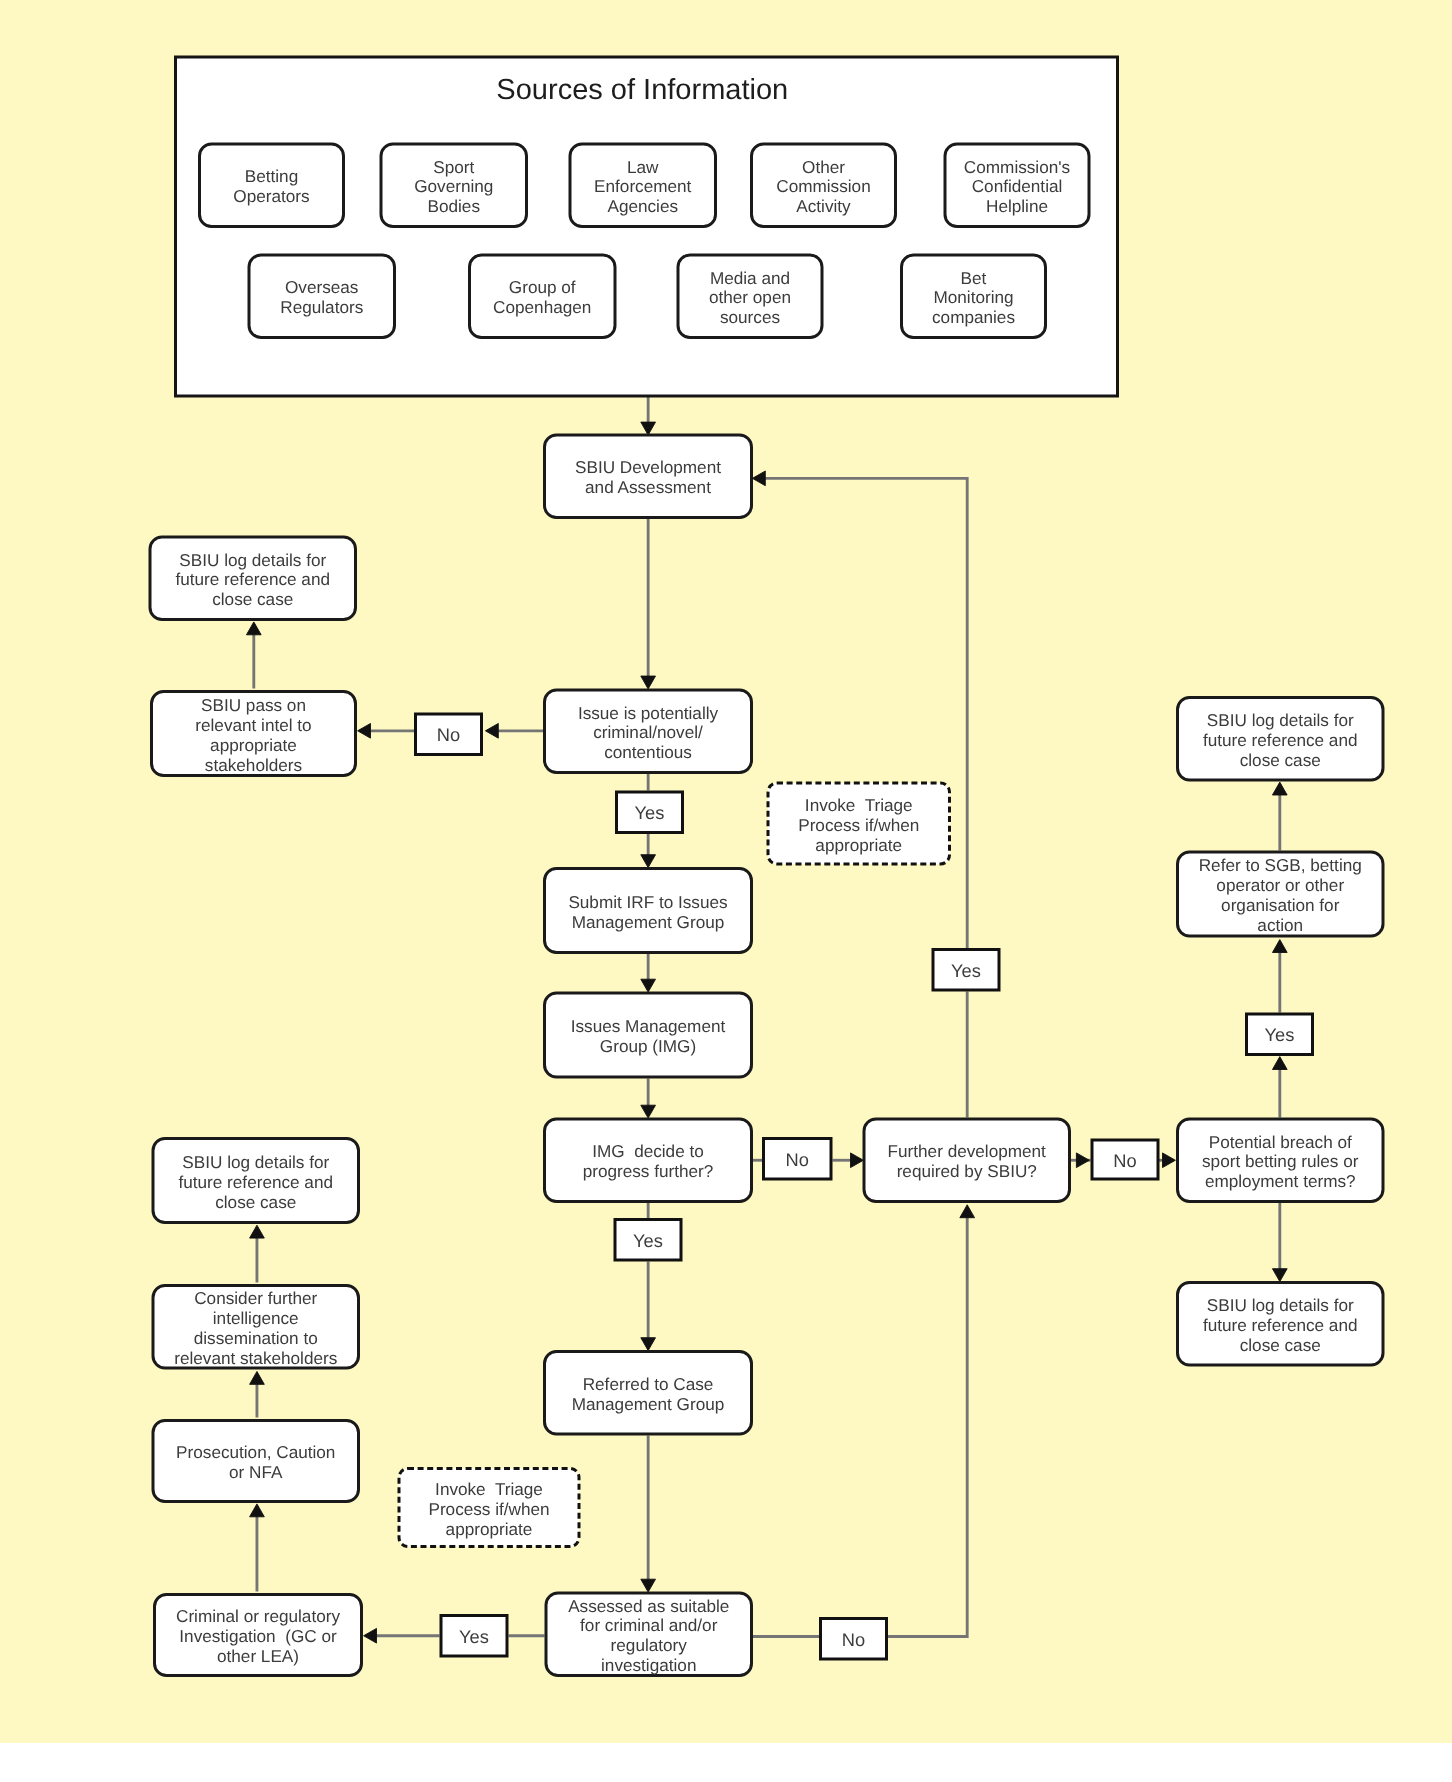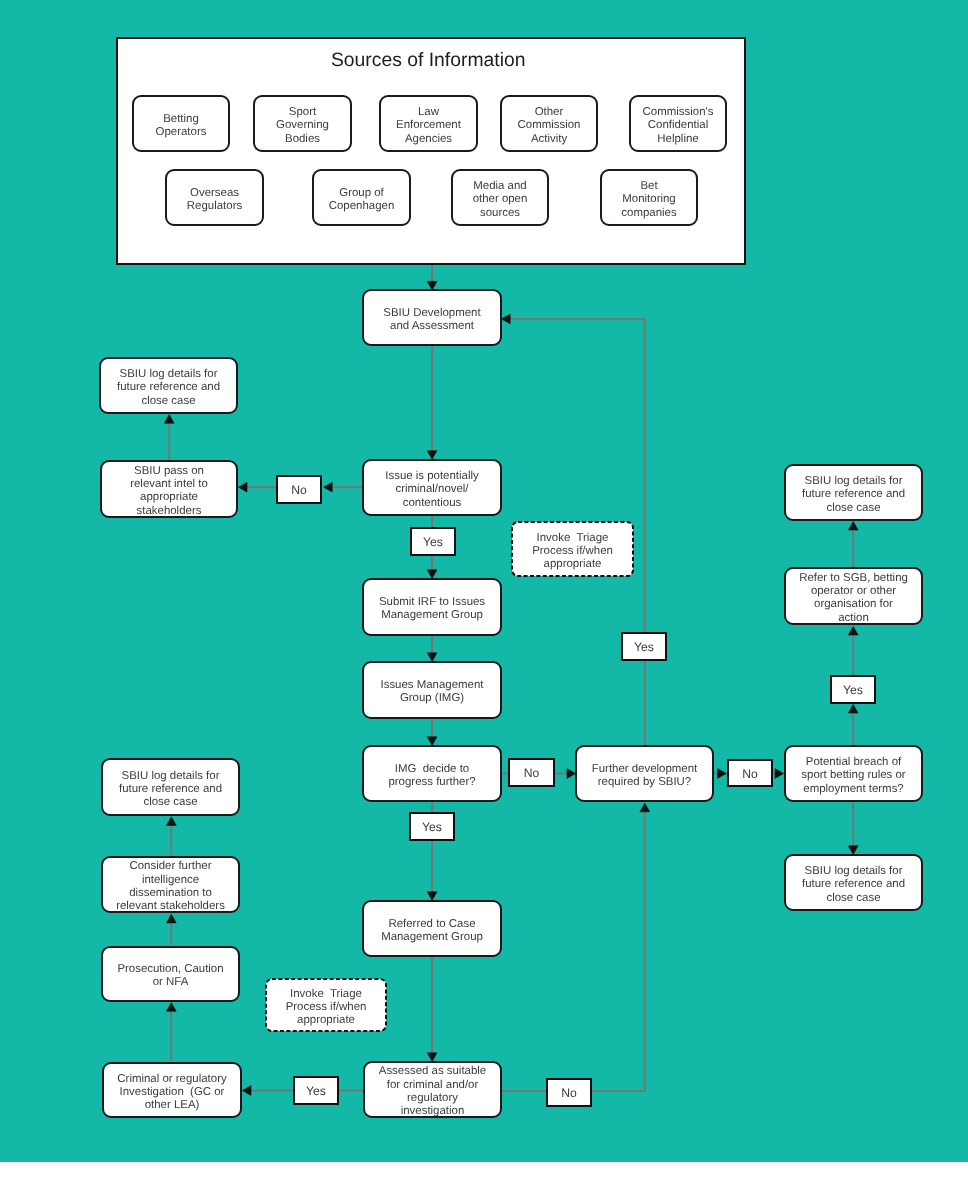--- a/index.html
+++ b/index.html
@@ -1,19 +1,19 @@
 <!DOCTYPE html>
 <html><head>
 <meta charset="utf-8">
 <title>SBIU Process Flowchart</title>
 <style>
   html,body{margin:0;padding:0;background:#ffffff;}
   body{width:968px;height:1188px;overflow:hidden;
        font-family:"Liberation Sans",sans-serif;-webkit-font-smoothing:antialiased;-moz-osx-font-smoothing:grayscale;}
-  #stage{position:relative;width:968px;height:1162px;background:#14b8a6;}
+  #stage{position:relative;width:968px;height:1162px;background:#fef9c3;}
   #chart{display:block;position:absolute;left:0;top:0;shape-rendering:geometricPrecision;text-rendering:geometricPrecision;-webkit-font-smoothing:antialiased;}
   .node-rect{fill:#ffffff;stroke:#1a1a1a;stroke-width:2;}
   .label-rect{fill:#ffffff;stroke:#111111;stroke-width:2;}
   .note-rect{fill:#ffffff;stroke:#111111;stroke-width:2;stroke-dasharray:4.0 2.4;}
   .panel-rect{fill:#ffffff;stroke:#151515;stroke-width:2;}
   .conn{stroke:#757575;stroke-width:1.9;fill:none;stroke-linecap:butt;}
   .head{fill:#111111;stroke:#111111;stroke-width:0.6;stroke-linejoin:miter;}
   .tx{fill:#3c3c3c;font-family:"Liberation Sans",sans-serif;font-size:11.45px;text-anchor:middle;}
   .tx-title{fill:#1d1d1d;font-family:"Liberation Sans",sans-serif;font-size:19.35px;text-anchor:middle;}
   .tx-lbl{fill:#3c3c3c;font-family:"Liberation Sans",sans-serif;font-size:12.2px;text-anchor:middle;}

